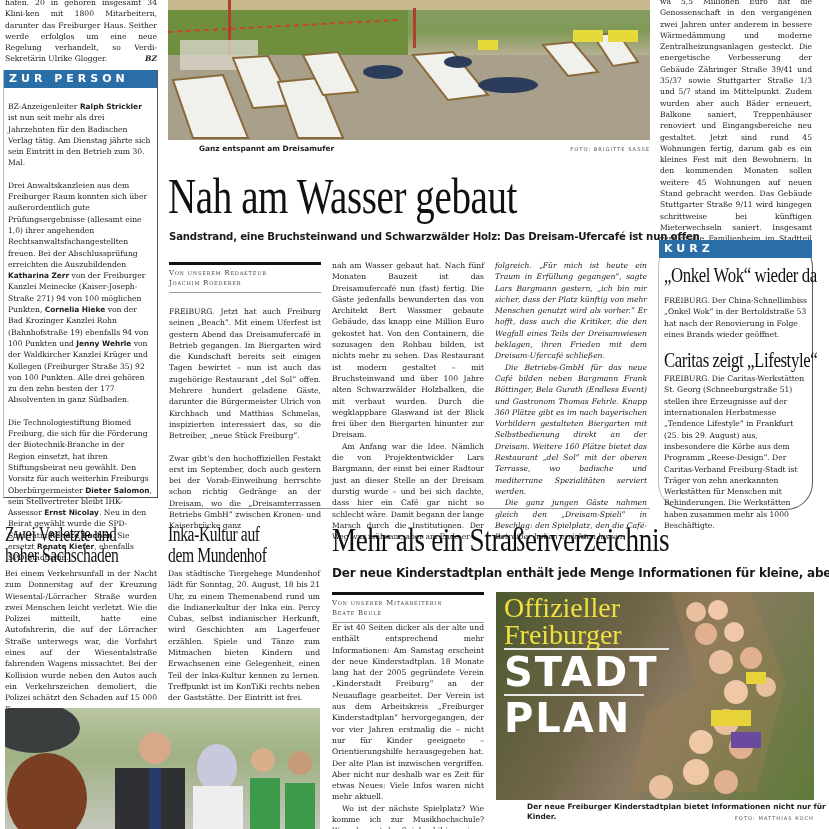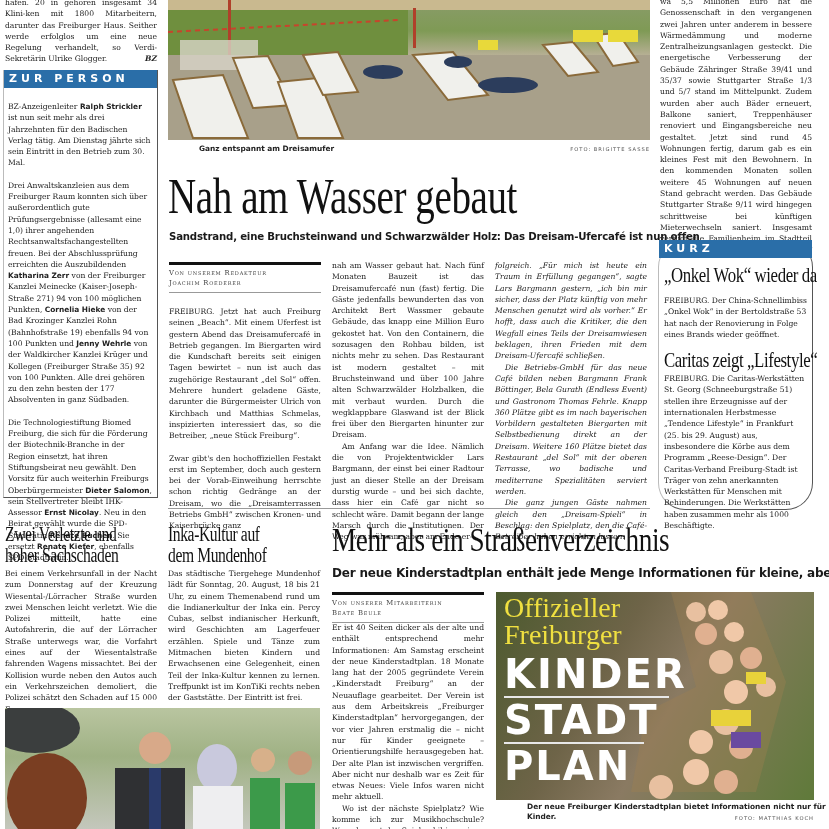--- a/index.html
+++ b/index.html
@@ -173,21 +173,20 @@
       <circle cx="165" cy="195" r="12" fill="#e8c0a0"></circle>
         <circle cx="230" cy="190" r="12" fill="#e0b090"></circle>
       <rect x="215" y="118" width="40" height="16" fill="#e8d23a"></rect>
       <rect x="235" y="140" width="30" height="16" fill="#6a4aa0"></rect>
       <rect x="250" y="80" width="20" height="12" fill="#e8d23a"></rect>
     </g>
   </svg>
   <div class="abs" style="left:8px; top:2px;">
     <div class="kp-title1">Offizieller</div>
     <div class="kp-title1">Freiburger</div>
-    <div class="kp-big" style="margin-top:4px;">KINDER</div>
     <div class="kp-line" style="width:165px;"></div>
     <div class="kp-big">STADT</div>
     <div class="kp-line" style="width:140px;"></div>
     <div class="kp-big">PLAN</div>
   </div>
 </div>
 <div class="abs caption" style="left:497px; top:802px; width:318px; line-height:10px;">Der neue Freiburger Kinderstadtplan bietet Informationen nicht nur für Kinder.</div>
 <div class="abs credit" style="left:700px; top:815px; width:114px; text-align:right;">FOTO: MATTHIAS KOCH</div>
 
 </body></html>

